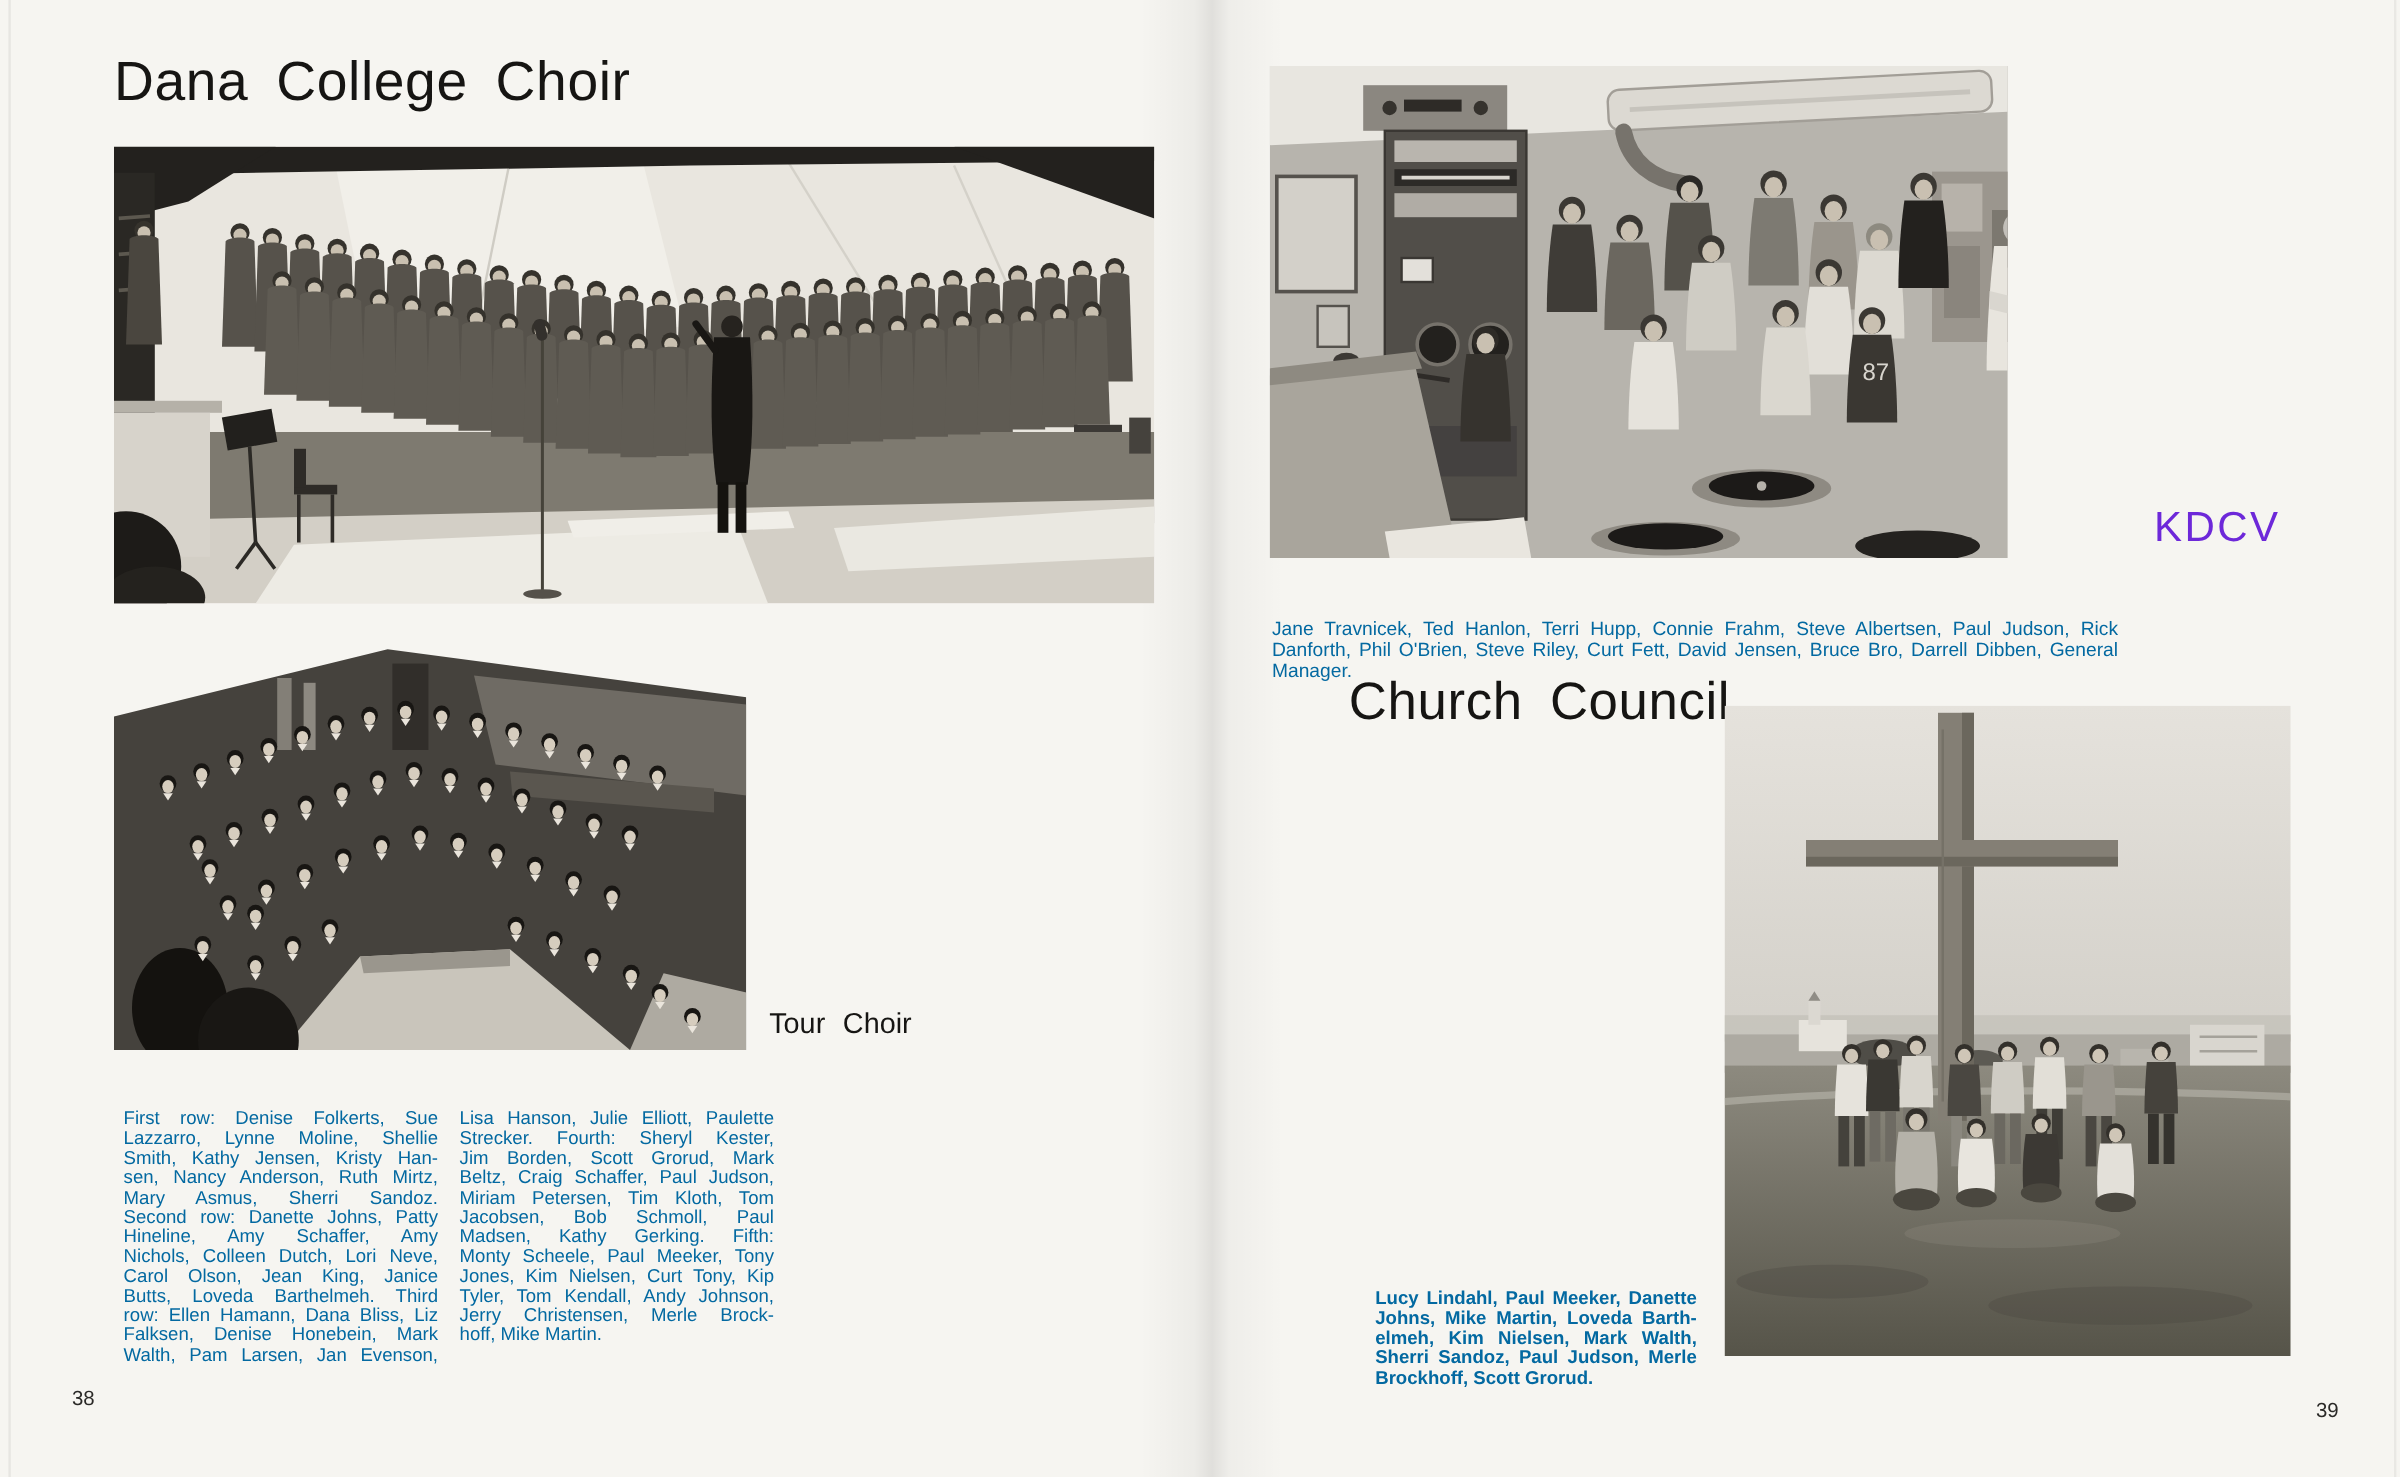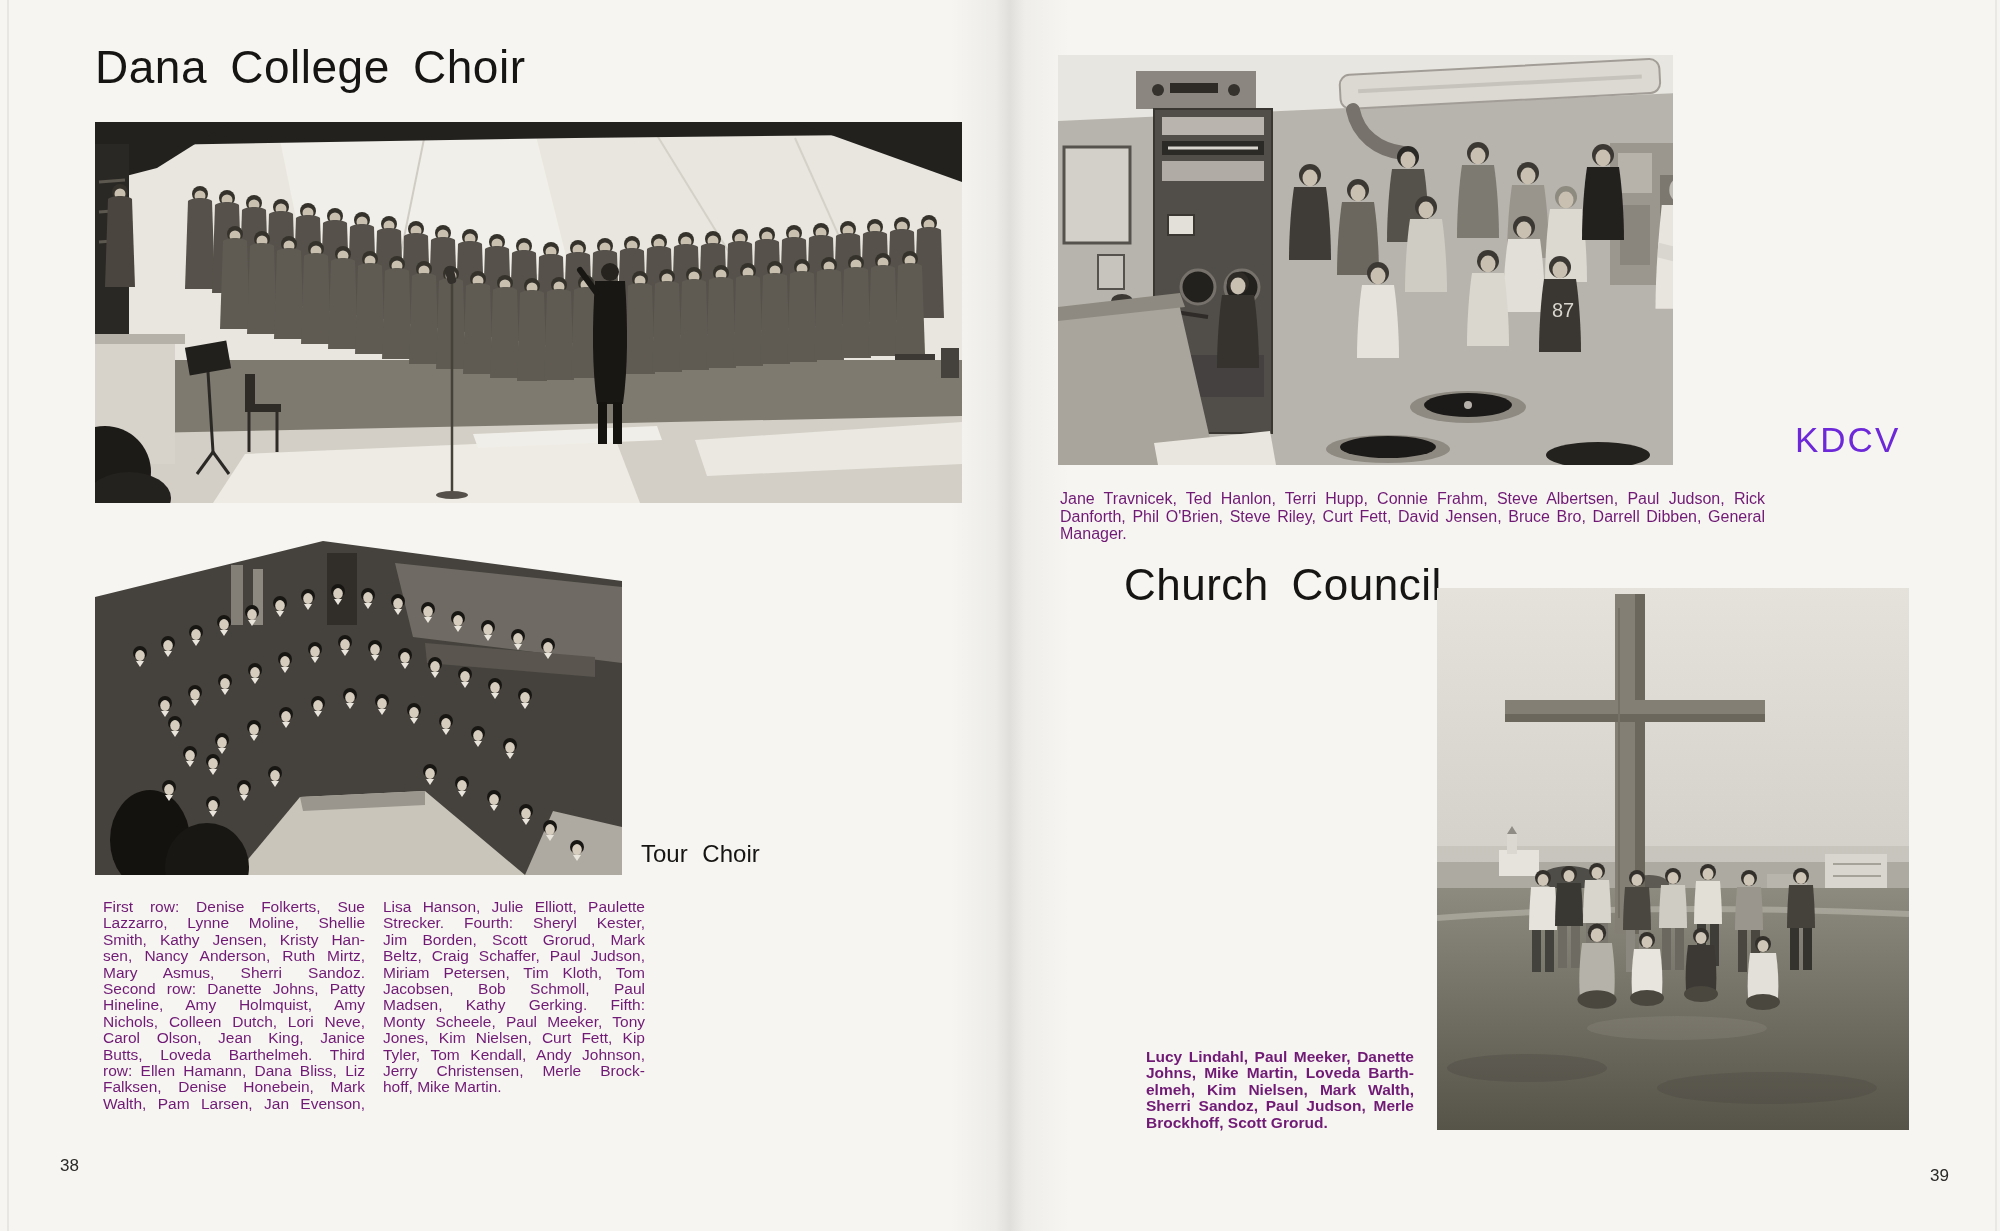--- a/index.html
+++ b/index.html
@@ -11,21 +11,21 @@
     position:relative;
     overflow:hidden;
   }
   .spread{position:absolute;inset:0;}
   .abs{position:absolute;}
   
   .h-big{font-size:46px;font-weight:400;letter-spacing:0.5px;word-spacing:10px;color:#161513;white-space:nowrap;}
   .h-mid{font-size:35px;font-weight:400;letter-spacing:2px;color:#6d28d9;white-space:nowrap;}
   .h-sub{font-size:24px;font-weight:400;word-spacing:8px;color:#161513;white-space:nowrap;}
   
-  .caption{font-size:15.5px;line-height:16.4px;color:#701a75;}
+  .caption{font-size:15.5px;line-height:16.4px;color:#0369a1;margin-top:26px;}
   .caption .cap-line{text-align:justify;text-align-last:justify;white-space:normal;}
   .caption .cap-line.last{text-align-last:left;}
   .kdcv-cap{font-size:16px;line-height:17.6px;}
   .pagenum{font-size:17px;color:#2a2927;}
   
   .photo{position:absolute;overflow:hidden;}
   .photo svg{display:block;}
   
   .gutter{
     left:950px;top:0;width:120px;height:1231px;
@@ -262,38 +262,38 @@
 
   <div class="abs h-sub" style="left:641px;top:840px;">Tour Choir</div>
 
   <div class="abs caption" style="left:103px;top:899px;width:262px;">
       <div class="cap-line">First row: Denise Folkerts, Sue</div>
       <div class="cap-line">Lazzarro, Lynne Moline, Shellie</div>
       <div class="cap-line">Smith, Kathy Jensen, Kristy Han-</div>
       <div class="cap-line">sen, Nancy Anderson, Ruth Mirtz,</div>
       <div class="cap-line">Mary Asmus, Sherri Sandoz.</div>
       <div class="cap-line">Second row: Danette Johns, Patty</div>
-      <div class="cap-line">Hineline, Amy Holmquist, Amy</div>
+      <div class="cap-line">Hineline, Amy Schaffer, Amy</div>
       <div class="cap-line">Nichols, Colleen Dutch, Lori Neve,</div>
       <div class="cap-line">Carol Olson, Jean King, Janice</div>
       <div class="cap-line">Butts, Loveda Barthelmeh. Third</div>
       <div class="cap-line">row: Ellen Hamann, Dana Bliss, Liz</div>
       <div class="cap-line">Falksen, Denise Honebein, Mark</div>
       <div class="cap-line">Walth, Pam Larsen, Jan Evenson,</div>
     </div>
   <div class="abs caption" style="left:383px;top:899px;width:262px;">
       <div class="cap-line">Lisa Hanson, Julie Elliott, Paulette</div>
       <div class="cap-line">Strecker. Fourth: Sheryl Kester,</div>
       <div class="cap-line">Jim Borden, Scott Grorud, Mark</div>
       <div class="cap-line">Beltz, Craig Schaffer, Paul Judson,</div>
       <div class="cap-line">Miriam Petersen, Tim Kloth, Tom</div>
       <div class="cap-line">Jacobsen, Bob Schmoll, Paul</div>
       <div class="cap-line">Madsen, Kathy Gerking. Fifth:</div>
       <div class="cap-line">Monty Scheele, Paul Meeker, Tony</div>
-      <div class="cap-line">Jones, Kim Nielsen, Curt Fett, Kip</div>
+      <div class="cap-line">Jones, Kim Nielsen, Curt Tony, Kip</div>
       <div class="cap-line">Tyler, Tom Kendall, Andy Johnson,</div>
       <div class="cap-line">Jerry Christensen, Merle Brock-</div>
       <div class="cap-line last">hoff, Mike Martin.</div>
     </div>
 
   <div class="abs pagenum" style="left:60px;top:1156px;">38</div>
 
   <div class="photo" style="left:1058px;top:55px;width:615px;height:410px;">
     <svg width="709" height="410" viewBox="0 0 709 410">
       <defs>

